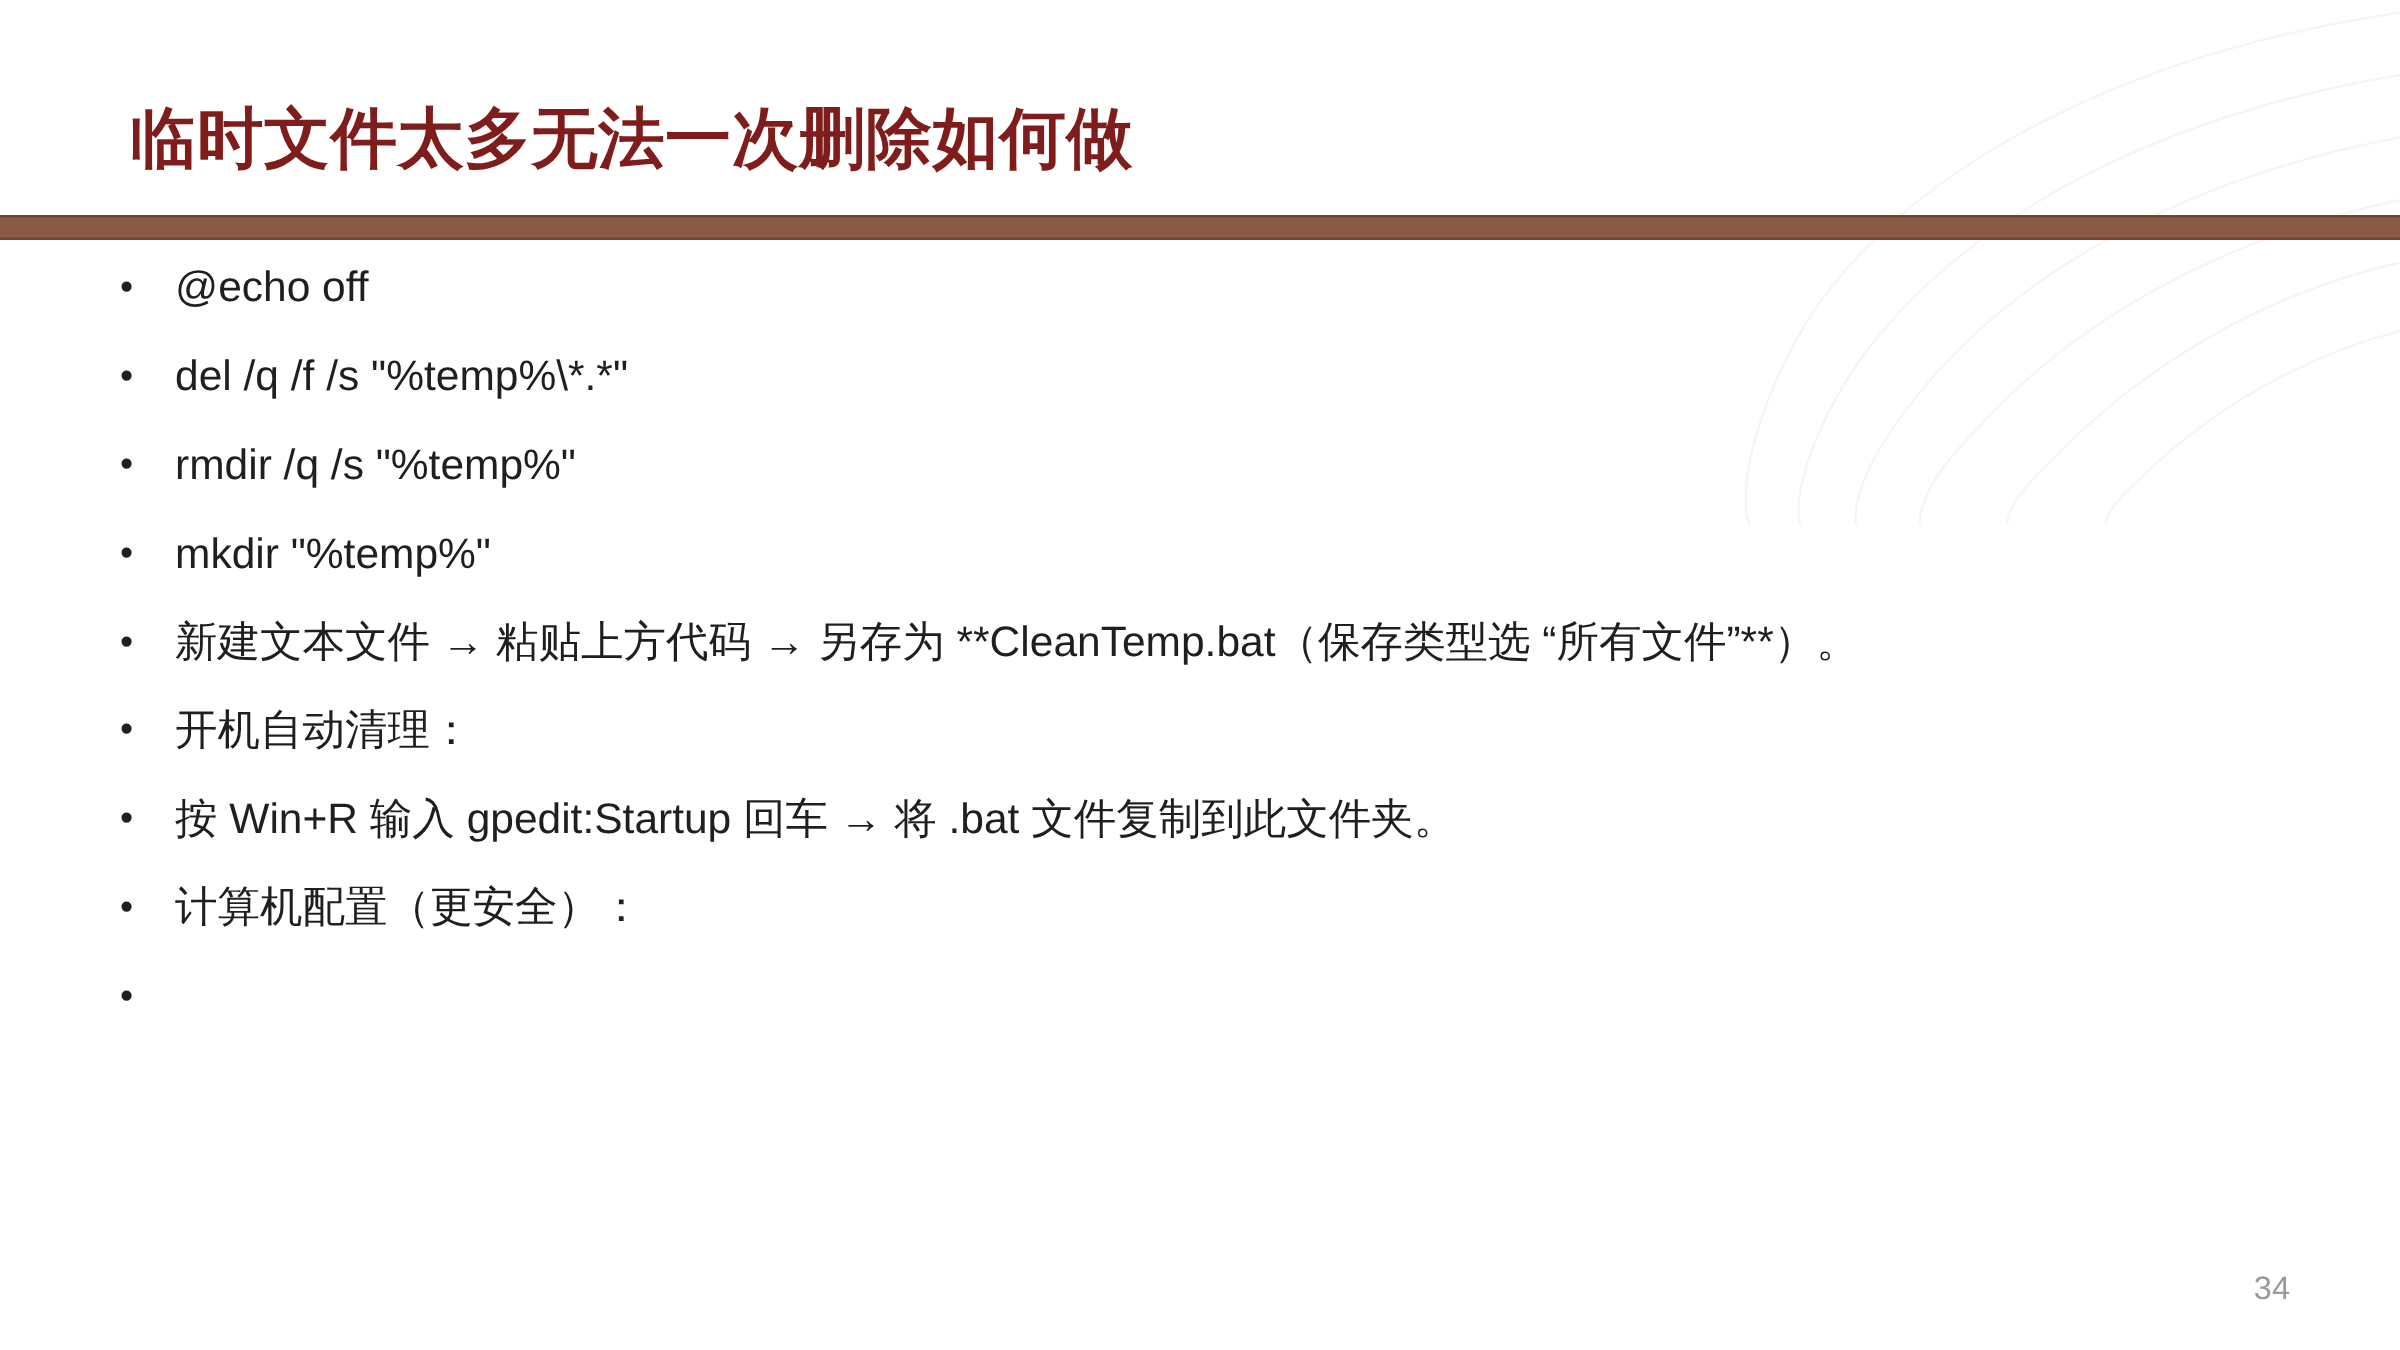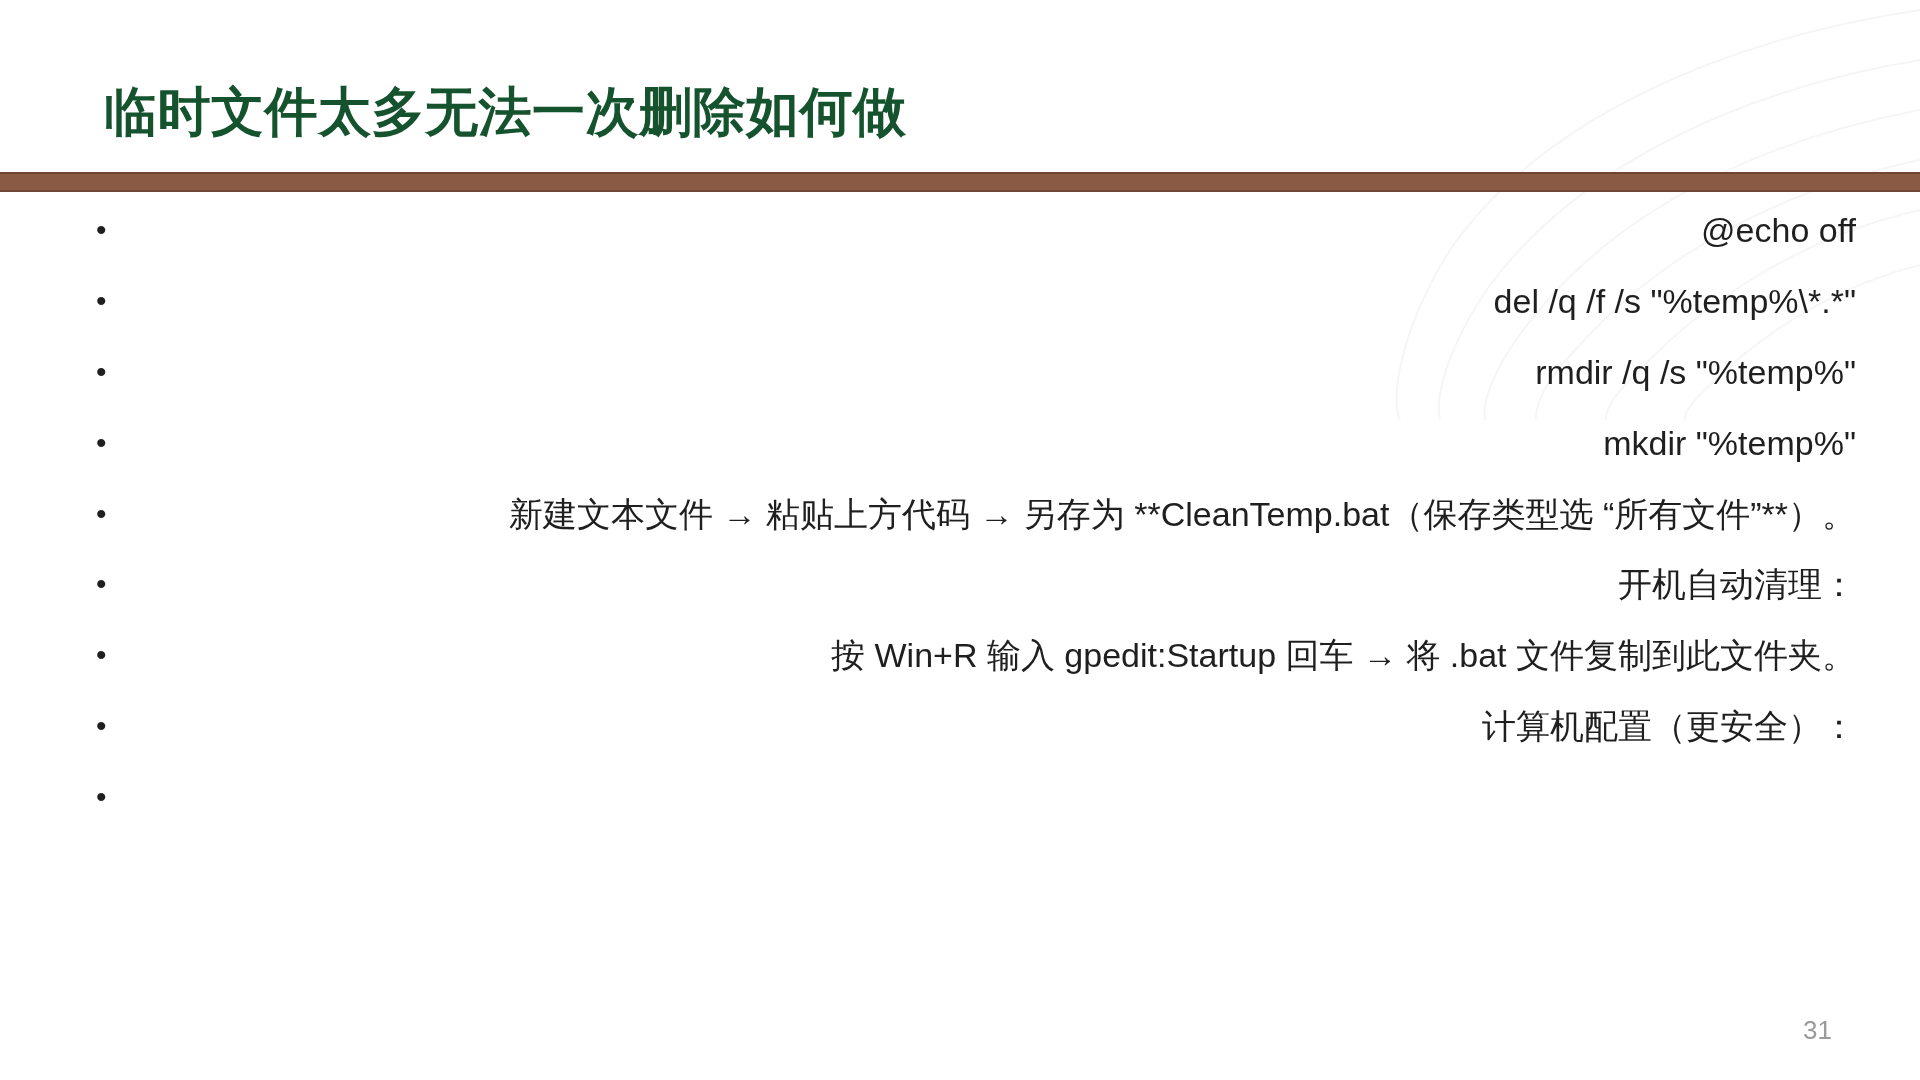--- a/index.html
+++ b/index.html
@@ -37,21 +37,21 @@
     left: 104px;
     top: 62px;
     width: 1700px;
     height: 100px;
     display: flex;
     align-items: center;
   }
   .slide-title {
     font-size: 53px;
     font-weight: bold;
-    color: #14532d;
+    color: #7f1d1d;
     letter-spacing: 0.5px;
     line-height: 1.1;
     white-space: nowrap;
   }
   .title-rule {
     position: absolute;
     left: 0;
     top: 172px;
     width: 1920px;
     height: 16px;
@@ -77,21 +77,20 @@
     flex: 0 0 auto;
     width: 44px;
     text-align: left;
     font-size: 30px;
     line-height: 1.45;
     color: #1f1f1f;
   }
   .bullet .txt {
     flex: 1 1 auto;
     white-space: normal;
-    text-align: right;
   }
   .bullet.code .txt {
     font-family: "Liberation Sans", "DejaVu Sans", sans-serif;
   }
   .bullet.wrap .txt {
     max-width: 1480px;
   }
   .page-number {
     position: absolute;
     right: 88px;
@@ -163,15 +162,15 @@
       <span class="dot">•</span>
       <span class="txt">计算机配置（更安全）：</span>
     </div>
 
     <div class="bullet wrap">
       <span class="dot">•</span>
     </div>
 
   </div>
 
-  <div class="page-number">31</div>
+  <div class="page-number">34</div>
 
 </div>
 
 </body></html>

